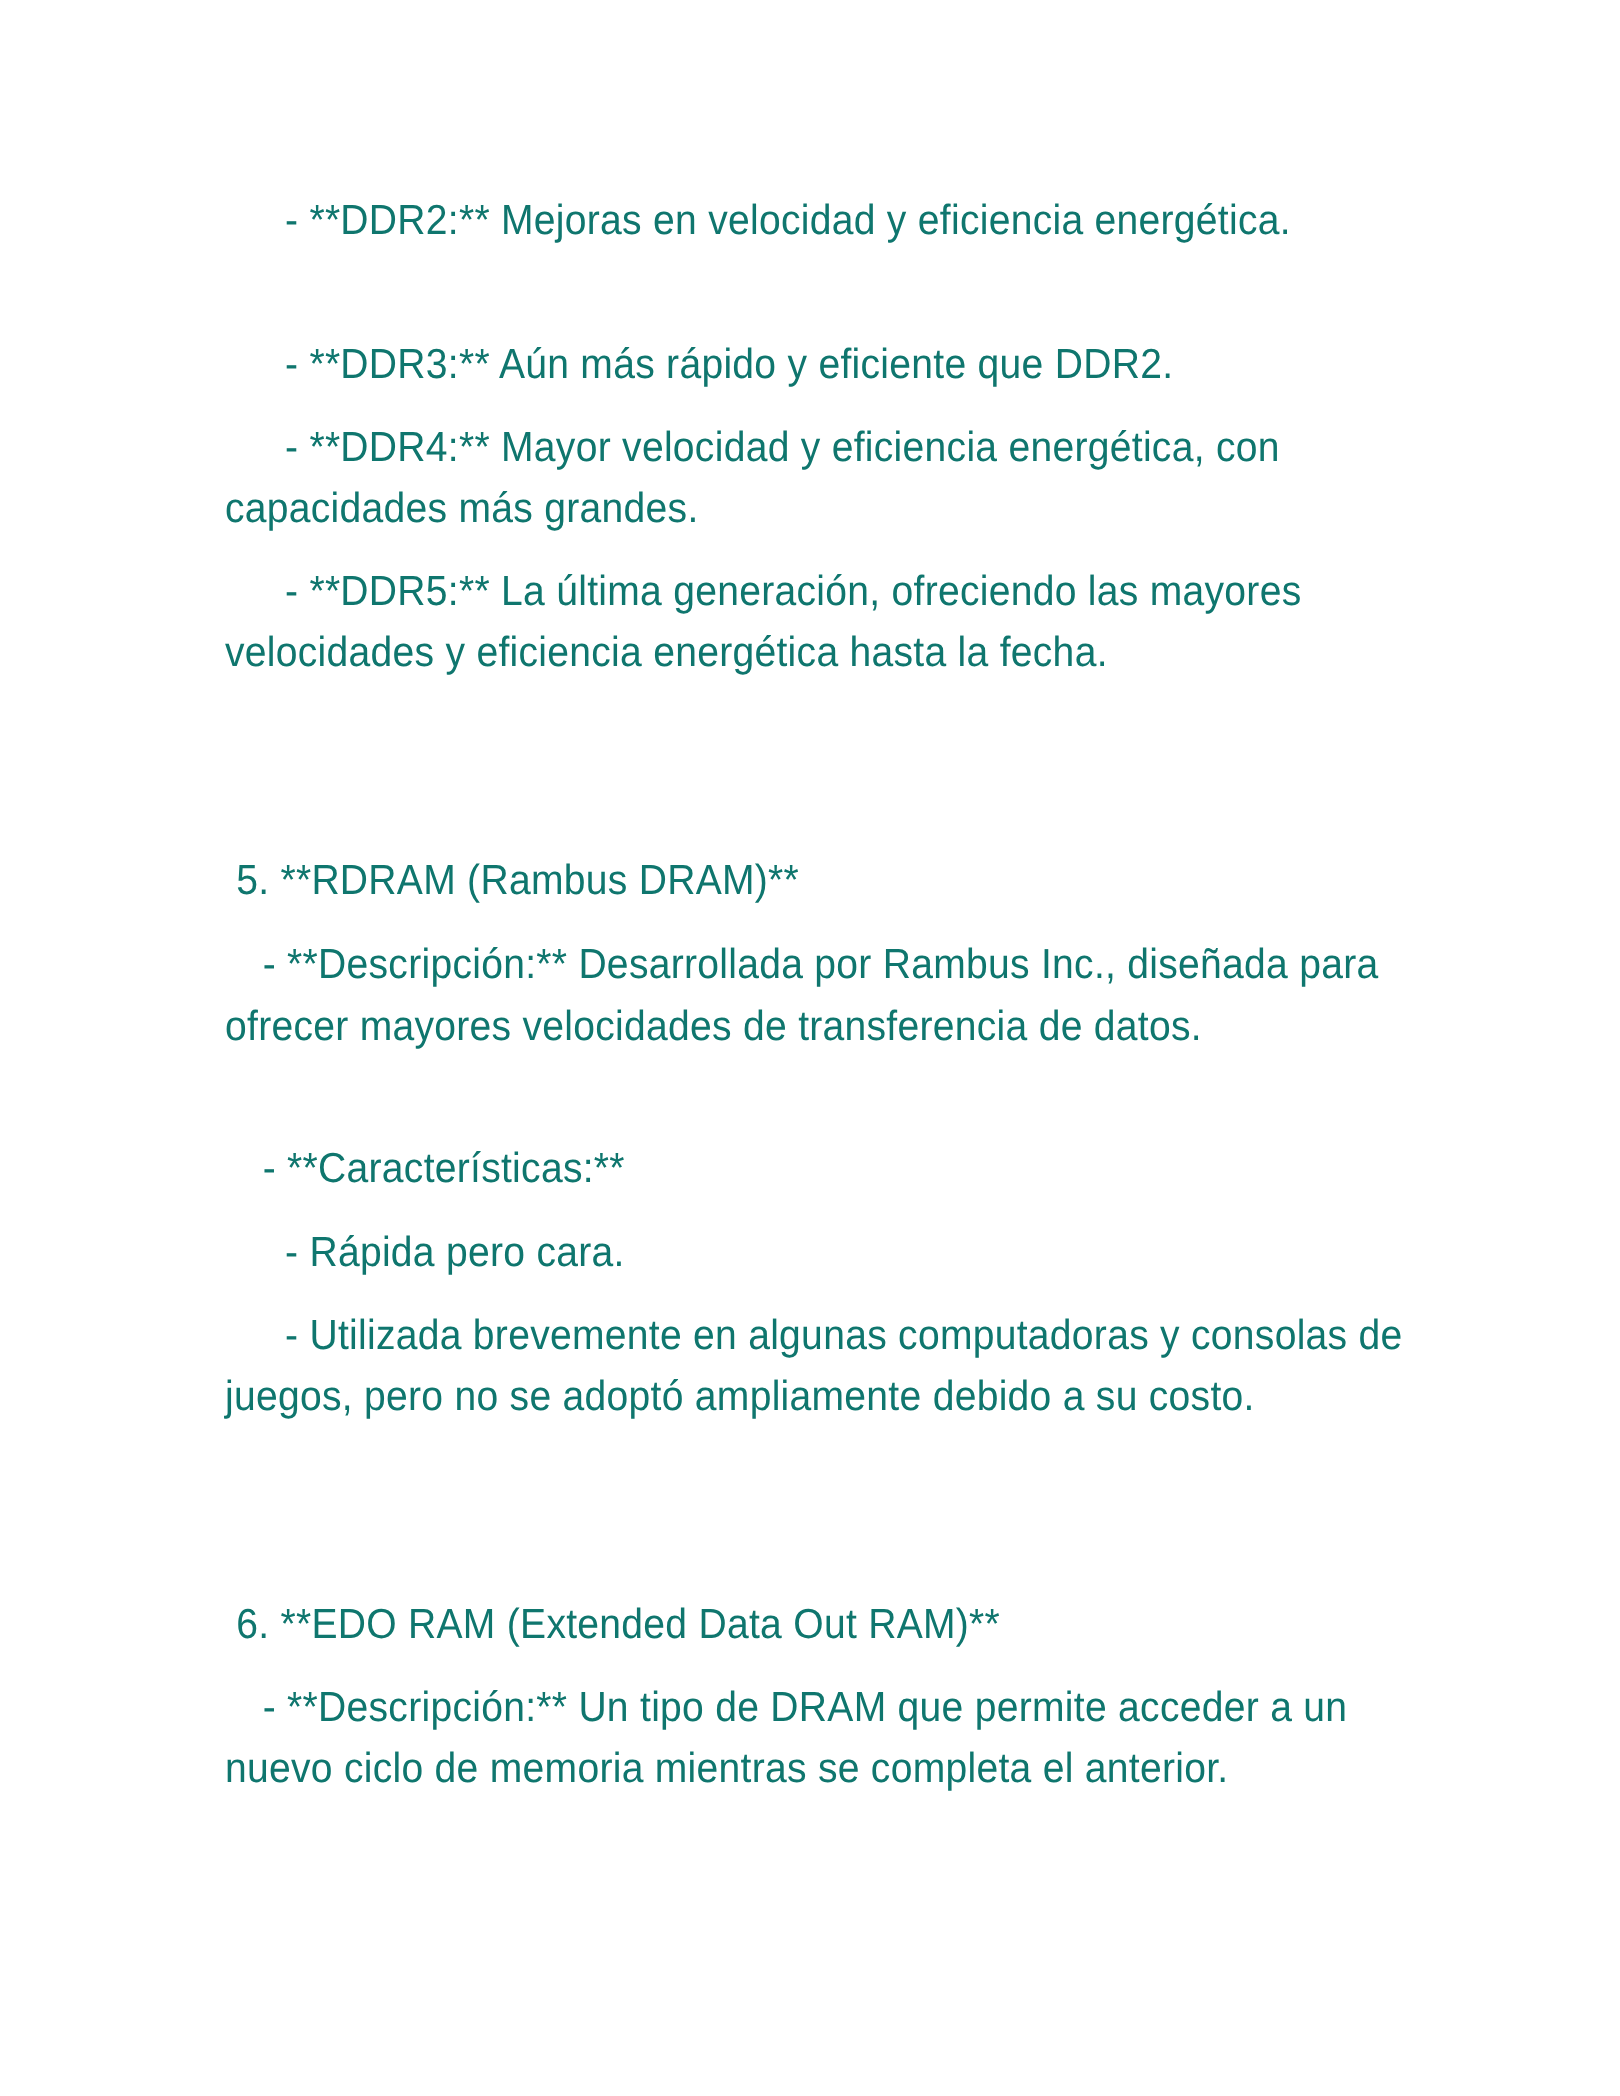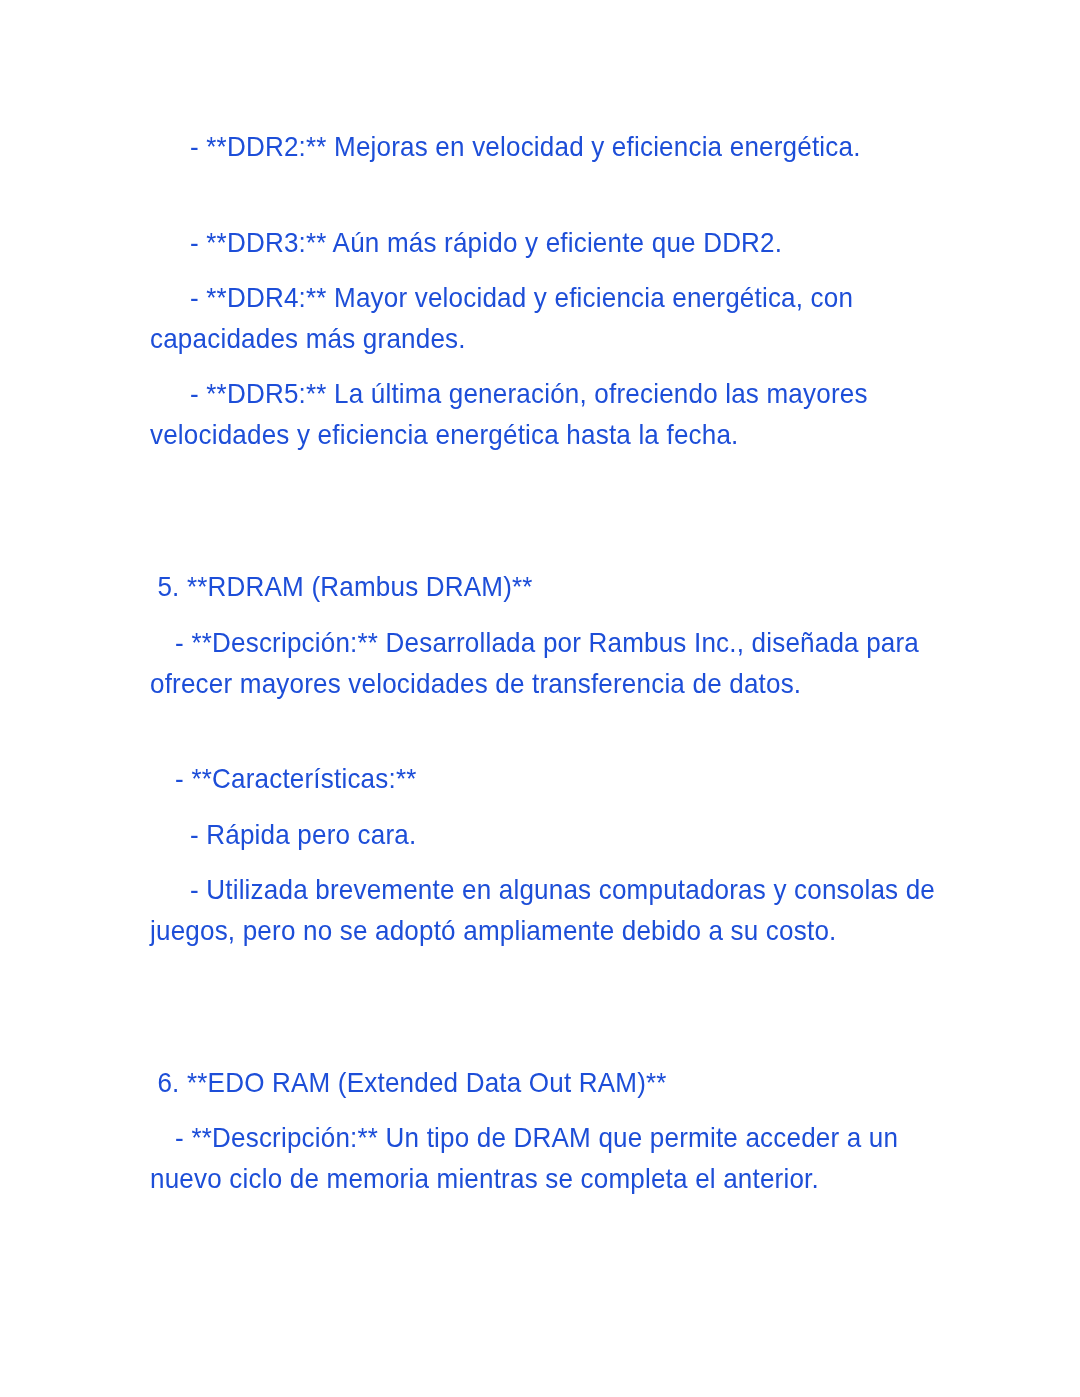--- a/index.html
+++ b/index.html
@@ -1,21 +1,21 @@
 <!DOCTYPE html>
 <html><head>
   <meta charset="utf-8">
   <style>
     html, body { margin: 0; padding: 0; background: #ffffff; }
     body { width: 1080px; height: 1397px; position: relative; overflow: hidden; }
     .page {
       position: absolute; left: 0; top: 0; width: 1080px; height: 1397px;
       background: #ffffff;
       font-family: "Liberation Sans", "DejaVu Sans", sans-serif;
-      color: #1d4ed8;
+      color: #0f766e;
     }
     .para {
       position: absolute;
       left: 150px;
       width: 790px;
       font-size: 28px;
       line-height: 41px;
       letter-spacing: 0.2px;
       margin: 0;
       white-space: normal;

